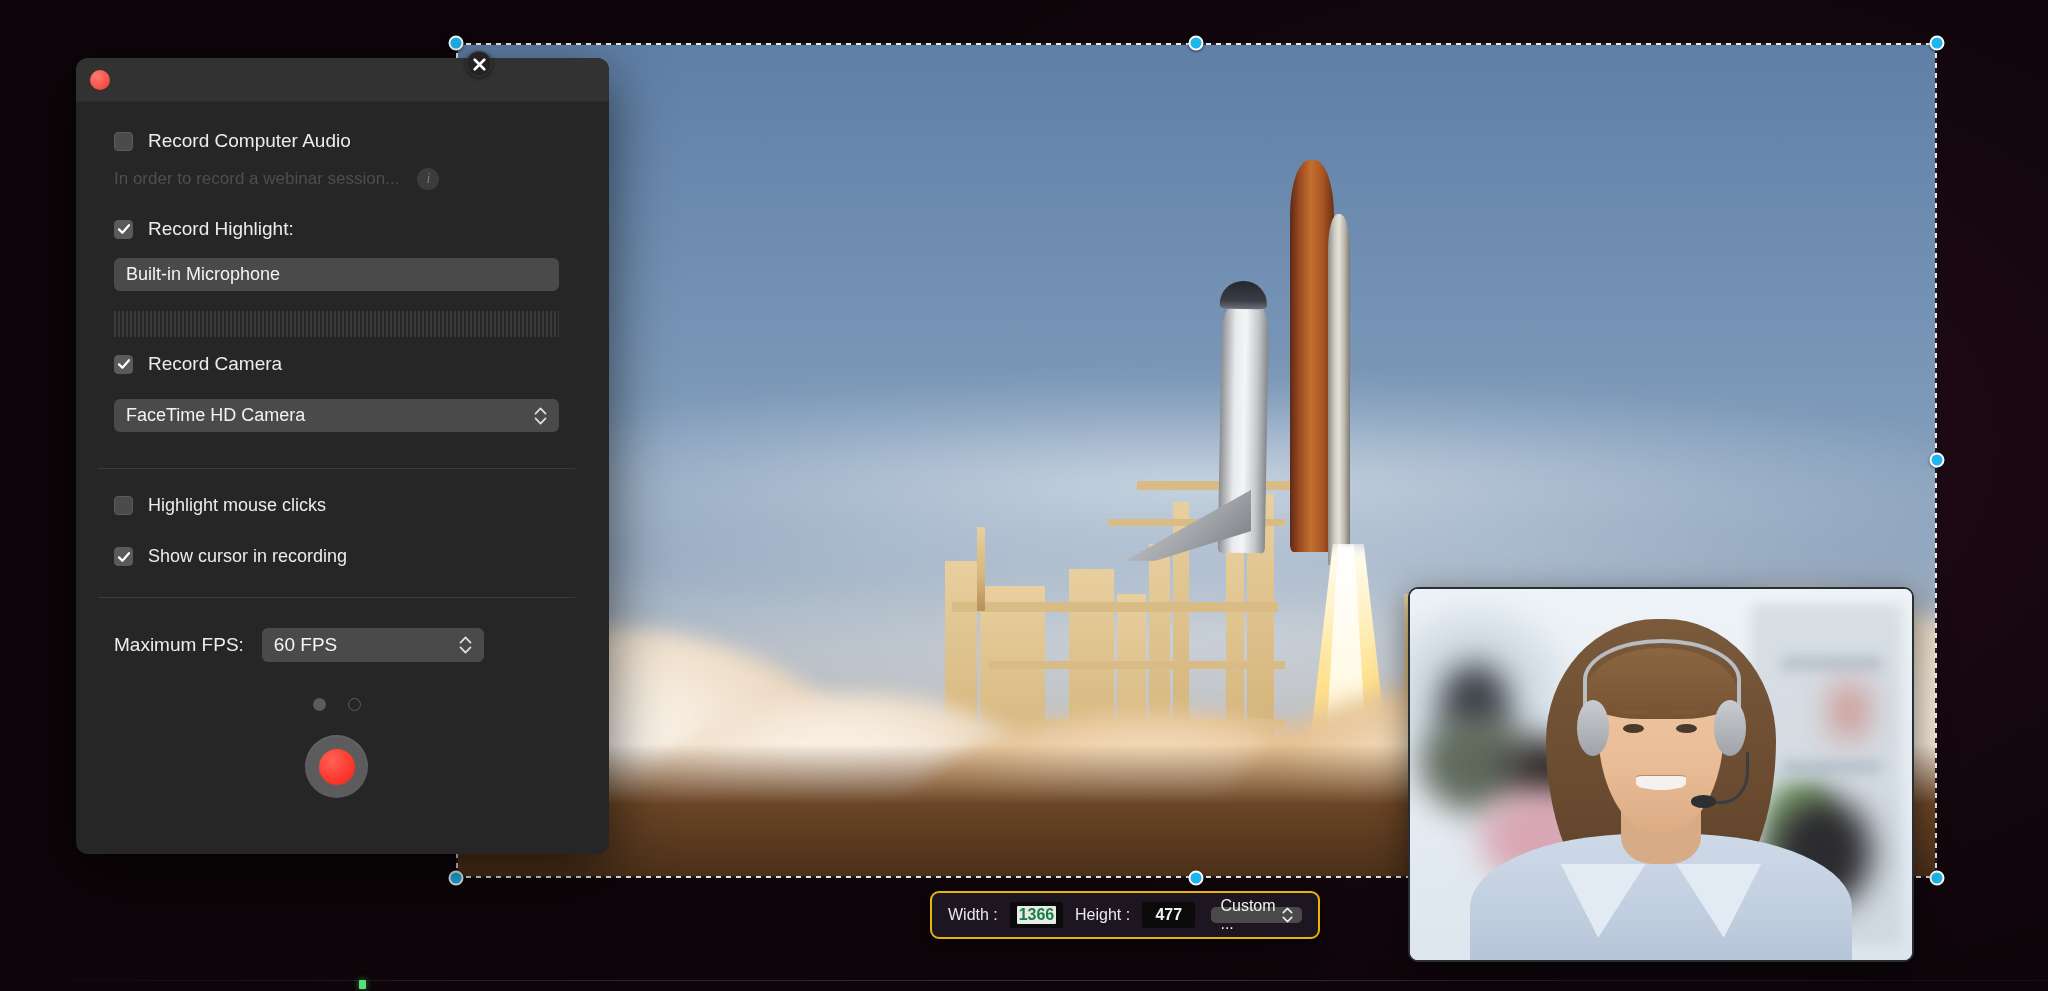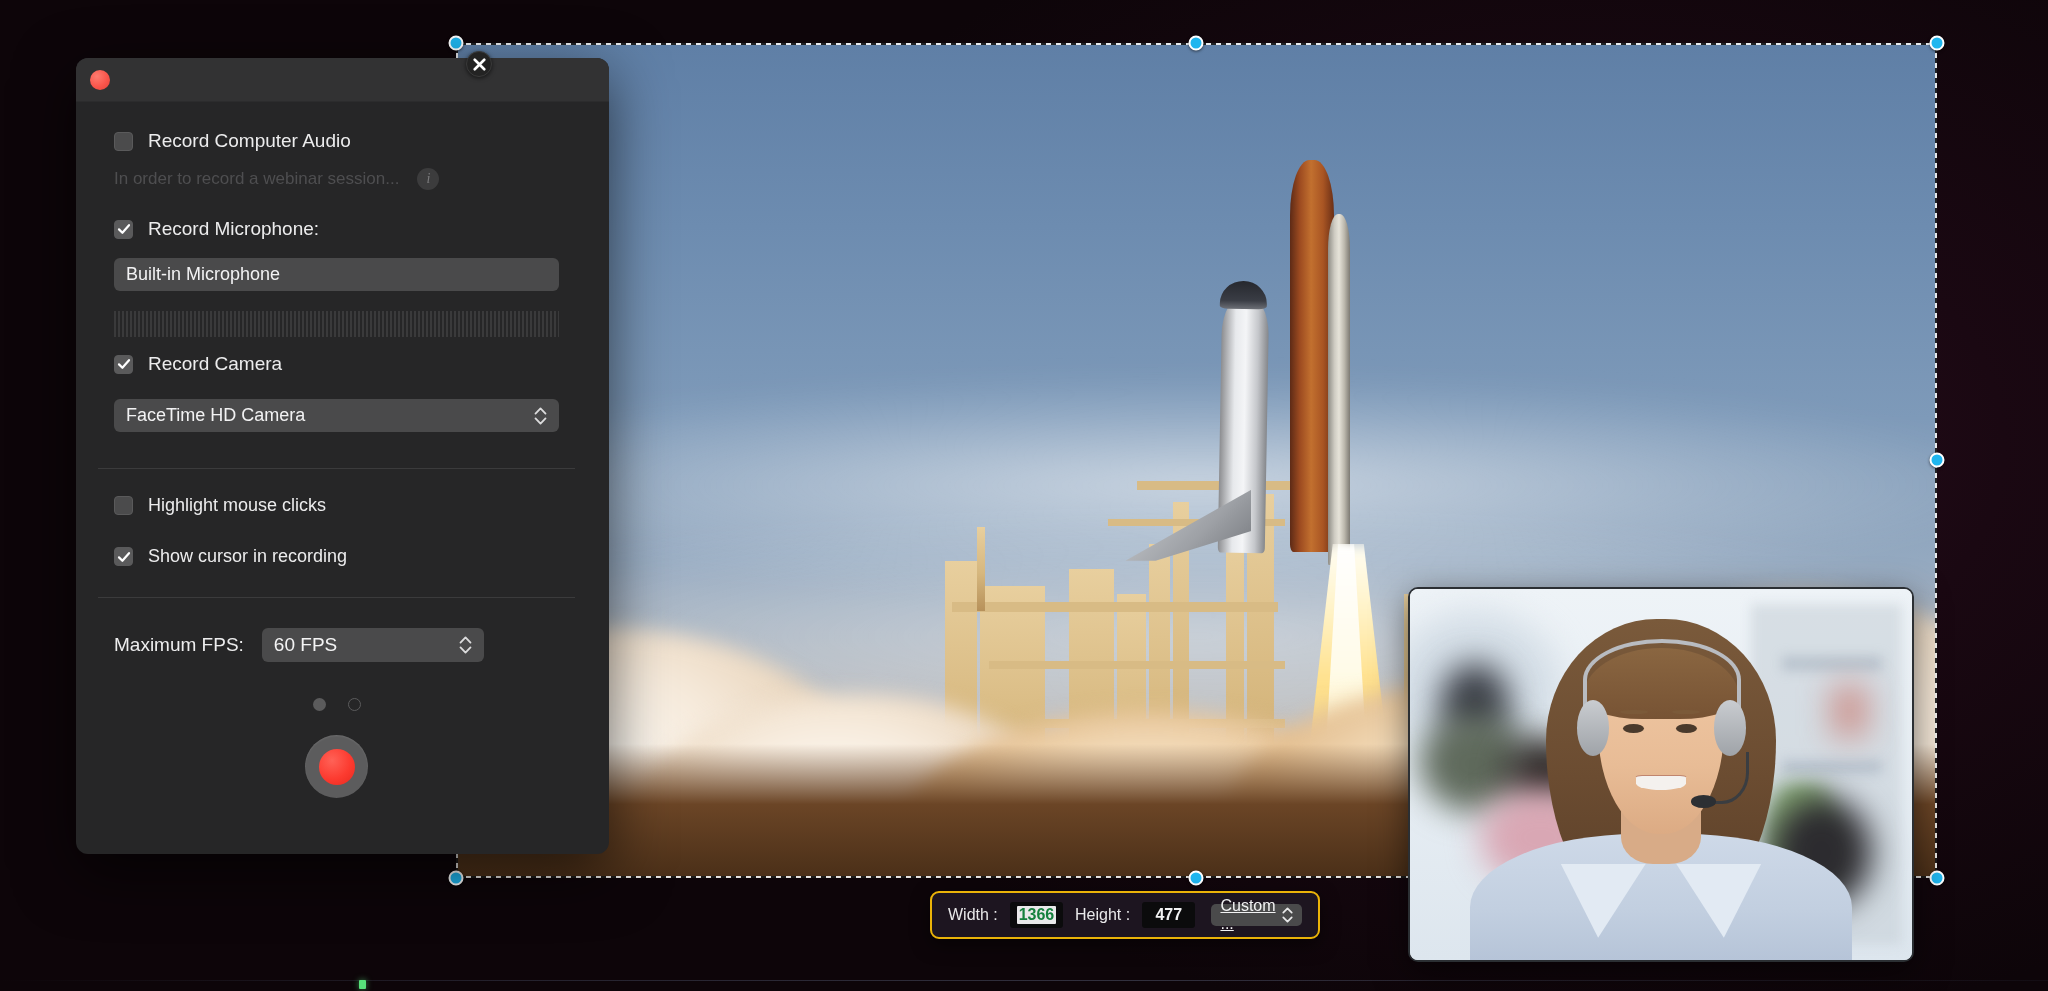--- a/index.html
+++ b/index.html
@@ -319,23 +319,23 @@
   .size-input {
     width:66px; height:26px; border-radius:3px; background:#0b0b0c;
     display:flex; align-items:center; justify-content:center;
     font-size:16px; font-weight:bold; color:#f2f2f3;
   }
   .size-input.selected { background:#0b0b0c; }
   .size-input.selected span {
     background:#e9e9ea; color:#15803d; padding:0 2px; border-radius:1px;
   }
   .size-preset {
-    margin-left:4px; height:22px; border-radius:5px; background:#4a4a4b;
+    margin-left:4px; height:16px; border-radius:5px; background:#4a4a4b;
     display:flex; align-items:center; gap:6px; padding:0 9px;
-    font-size:16px; color:#f2f2f3;text-decoration:underline;
+    font-size:16px; color:#f2f2f3;
   }
   .size-preset .stepper svg { width:11px; height:7px; }
 </style>
 </head>
 <body>
 
 <div id="root">
 
   <div class="desktop"></div>
   <div class="desktop-bottom-line"></div>
@@ -421,21 +421,21 @@
         <span class="hint-text">In order to record a webinar session...</span>
         <span class="info-icon">i</span>
       </div>
 
       <div class="row" style="margin-top:28px">
         <span class="cbx checked">
           <svg viewBox="0 0 14 14">
             <path d="M2 7.4 L5.4 10.8 L12 3.2" stroke="#ffffff" stroke-width="2.2" fill="none" stroke-linecap="round" stroke-linejoin="round"></path>
           </svg>
         </span>
-        <span class="cbx-label">Record Microphone:</span>
+        <span class="cbx-label">Record Highlight:</span>
       </div>
 
       <div class="field" style="margin-top:18px">
         <span>Built-in Microphone</span>
       </div>
 
       <div class="meter" style="margin-top:18px" id="meter">
           <i></i>
           <i></i>
           <i></i>

